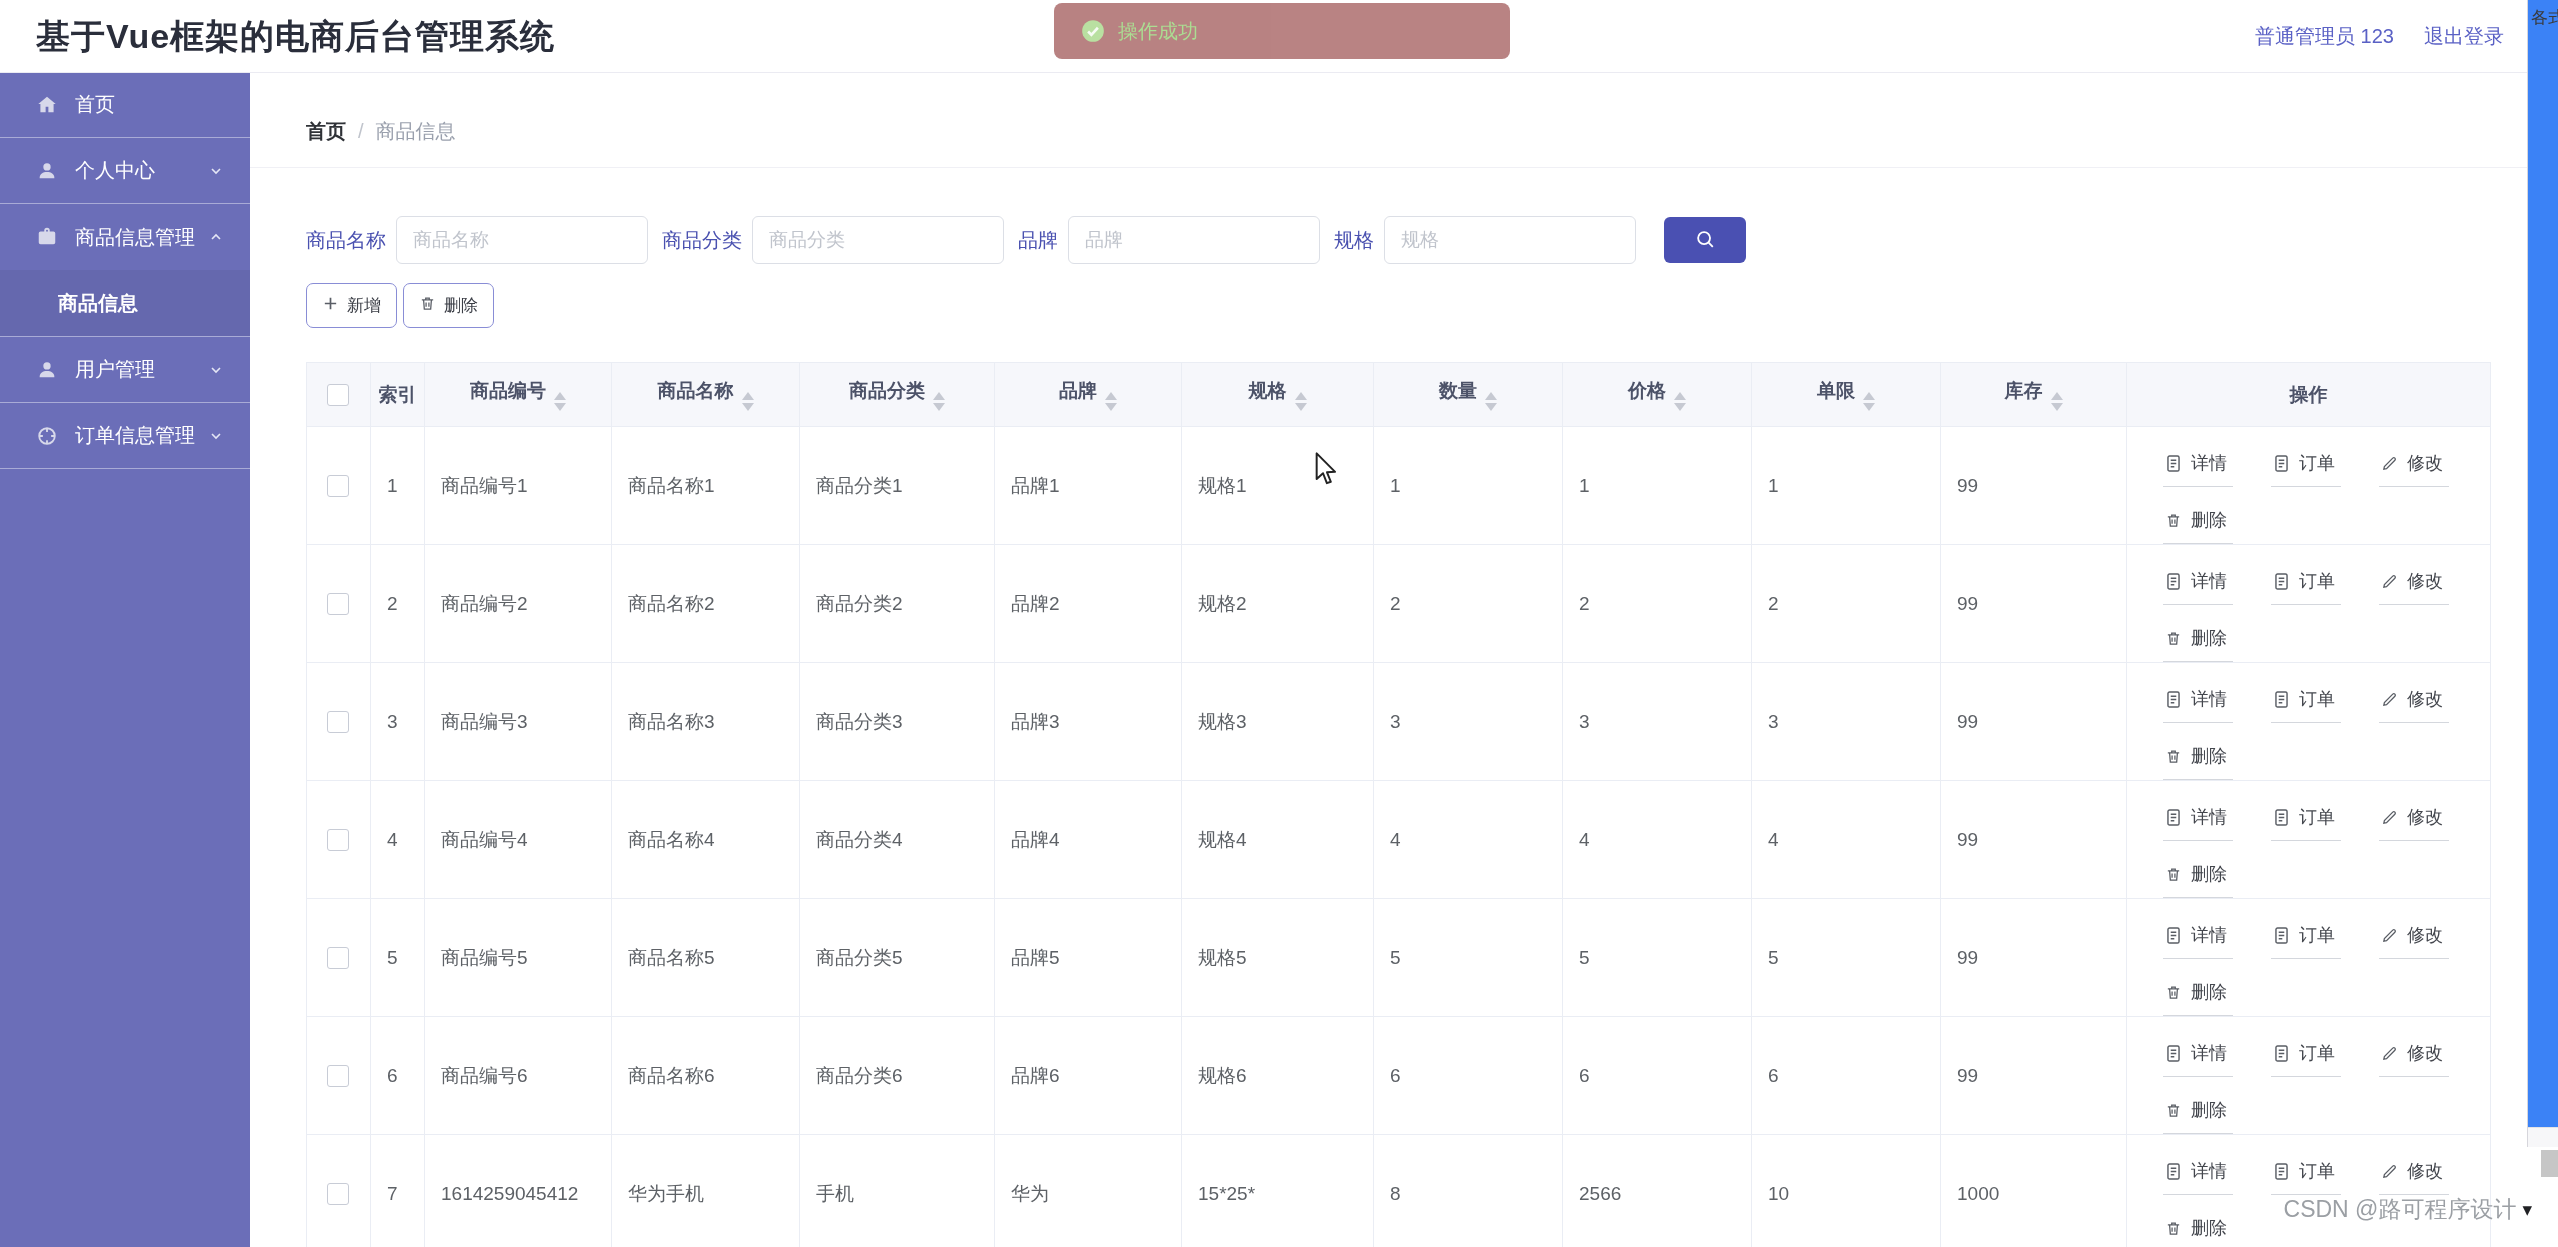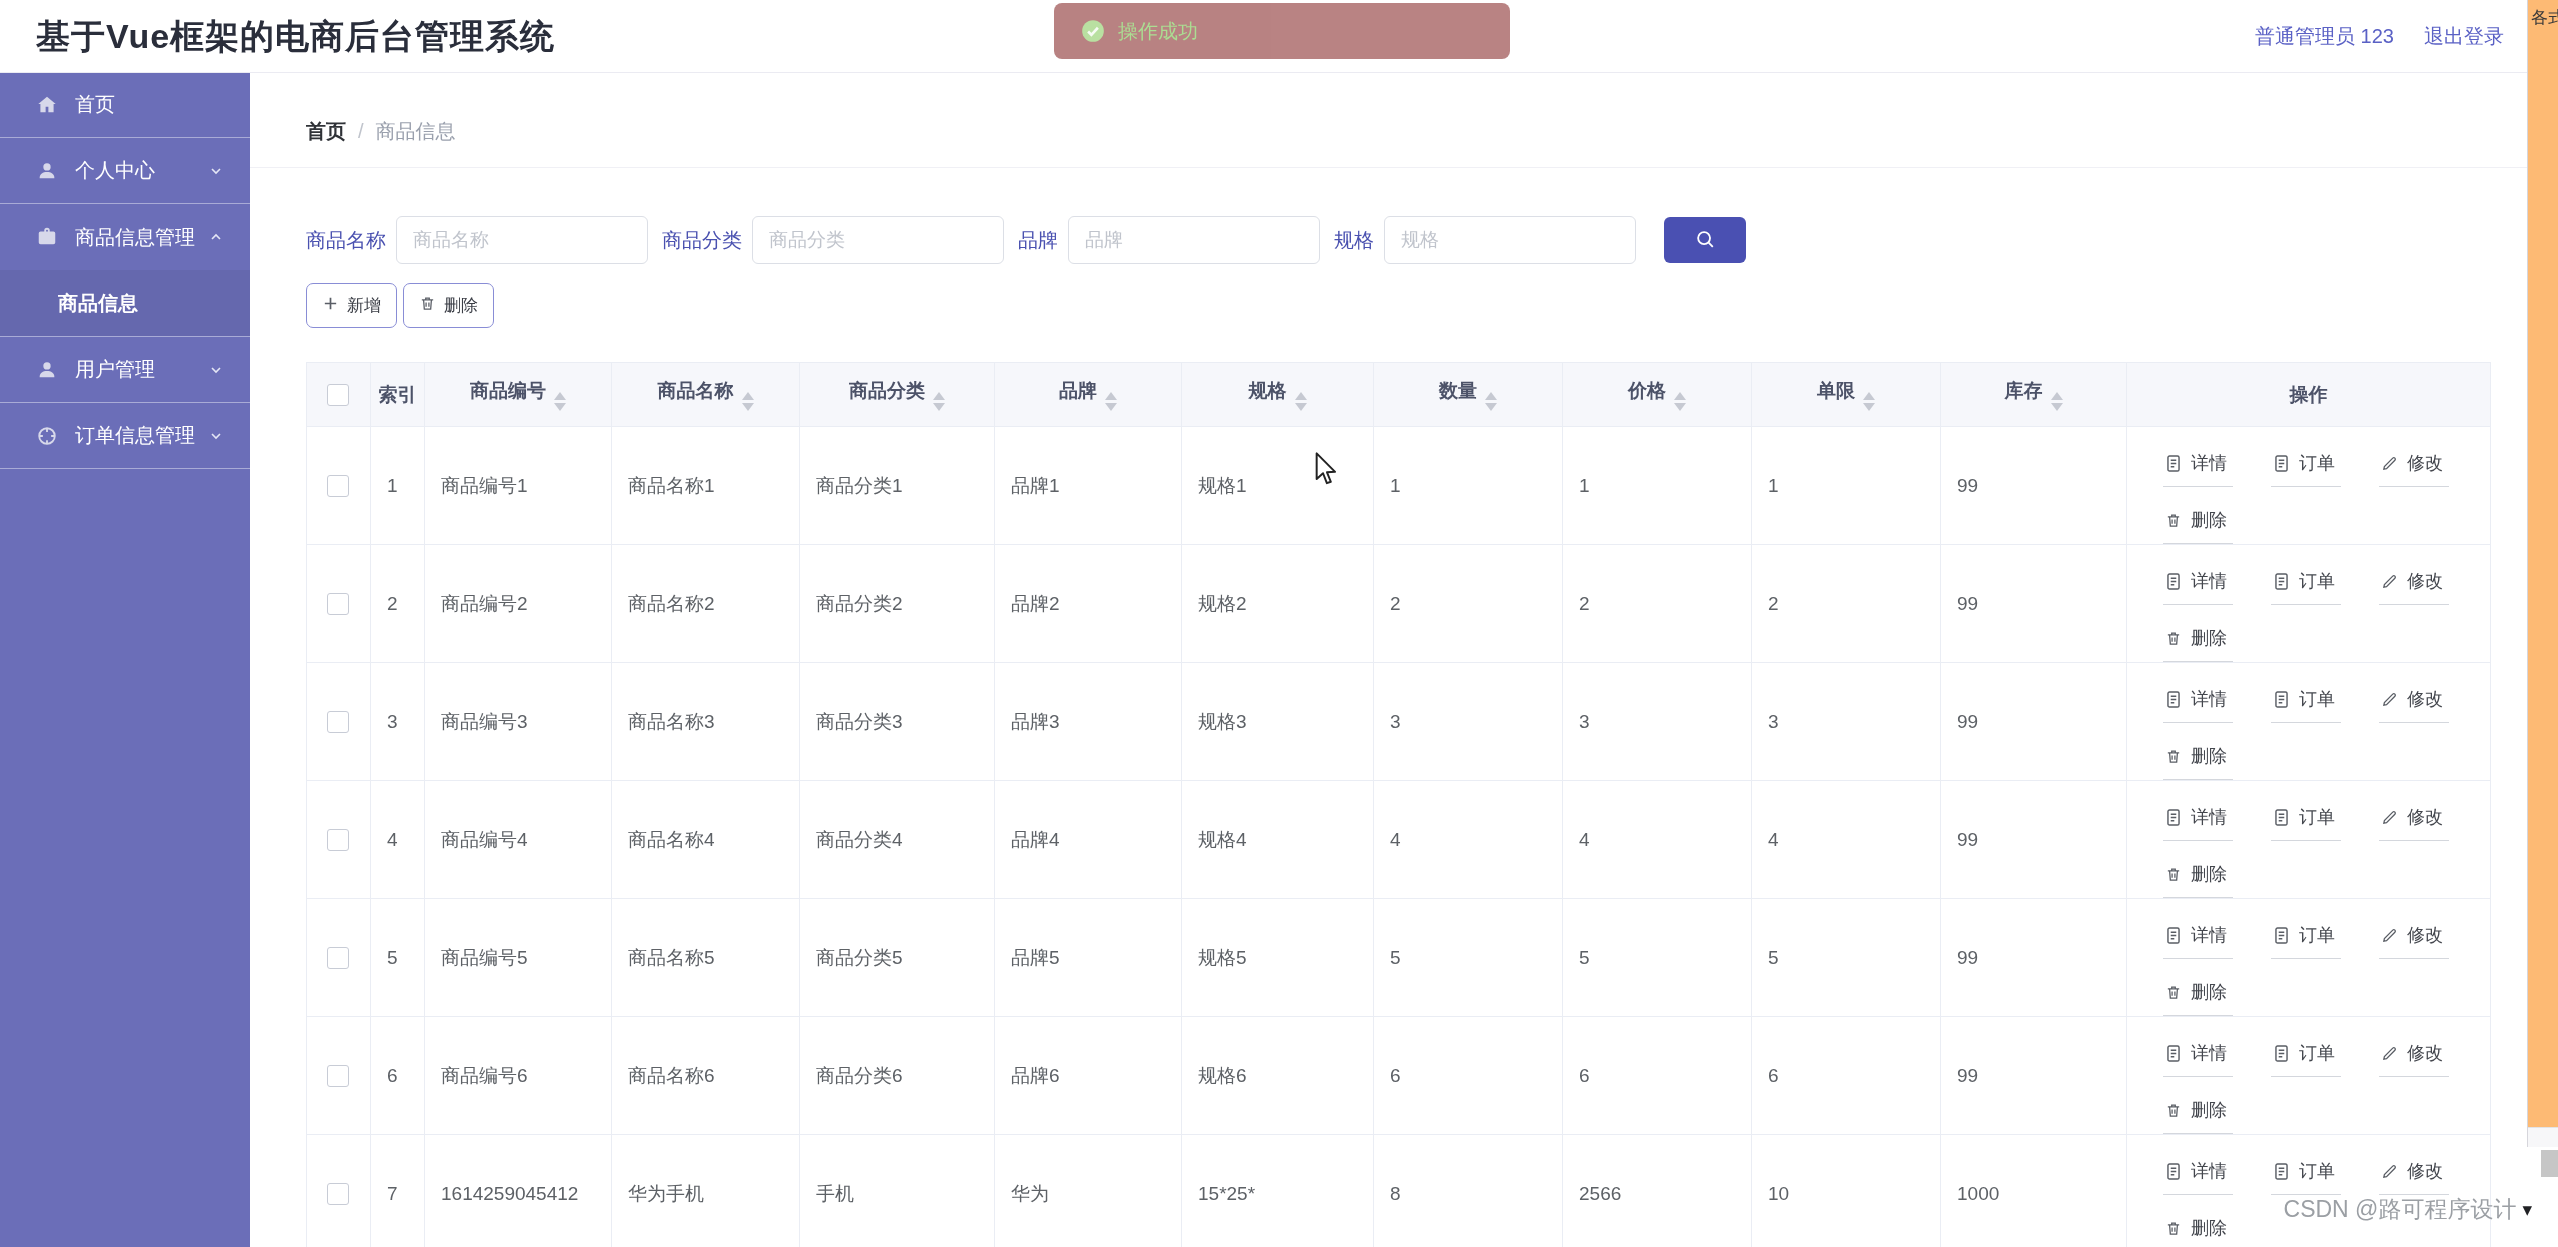--- a/index.html
+++ b/index.html
@@ -56,21 +56,21 @@
   .sort-caret i{display:block;width:0;height:0;border-left:6px solid transparent;border-right:6px solid transparent;}
   .sort-caret .up{border-bottom:8px solid #c6c9d2;}
   .sort-caret .down{border-top:8px solid #c6c9d2;}
   td.col-ops{padding:24px 0 0 36px;vertical-align:top;}
   .ops-line{display:flex;gap:38px;}
   .ops-line + .ops-line{margin-top:21px;}
   .op-btn{background:transparent;border:none;border-bottom:1px solid #d4d7dd;display:inline-flex;align-items:center;gap:9px;
           font-size:18px;color:#44474e;padding:0 6px 11px 2px;min-width:66px;cursor:pointer;font-family:inherit;}
   .op-ic{display:inline-flex;color:#595d64;}
   
-  .right-strip{position:absolute;right:0;top:0;width:31px;height:1147px;background:#fdba74;border-left:1px solid #d6d6dc;
+  .right-strip{position:absolute;right:0;top:0;width:31px;height:1147px;background:#3b82f6;border-left:1px solid #d6d6dc;
                z-index:20;overflow:hidden;box-sizing:border-box;}
   .strip-text{font-size:17px;color:#3a3a3a;white-space:nowrap;padding:6px 0 0 3px;}
   .strip-divider{position:absolute;left:0;right:0;top:1127px;height:19px;background:#f7f7f9;
                  border-top:1px solid #e3e3e6;border-bottom:1px solid #cfcfd4;}
   .scroll-thumb{position:absolute;right:0;top:1150px;width:17px;height:27px;background:#c6c6c6;z-index:21;cursor:pointer;}
   .watermark{position:absolute;right:26px;top:1194px;font-size:23px;color:#9b9fa4;z-index:15;display:flex;align-items:center;gap:6px;}
   .wm-arrow{color:#202124;font-size:19px;}
   .cursor{position:absolute;left:1313px;top:452px;z-index:30;pointer-events:none;}
 </style>
 </head>

